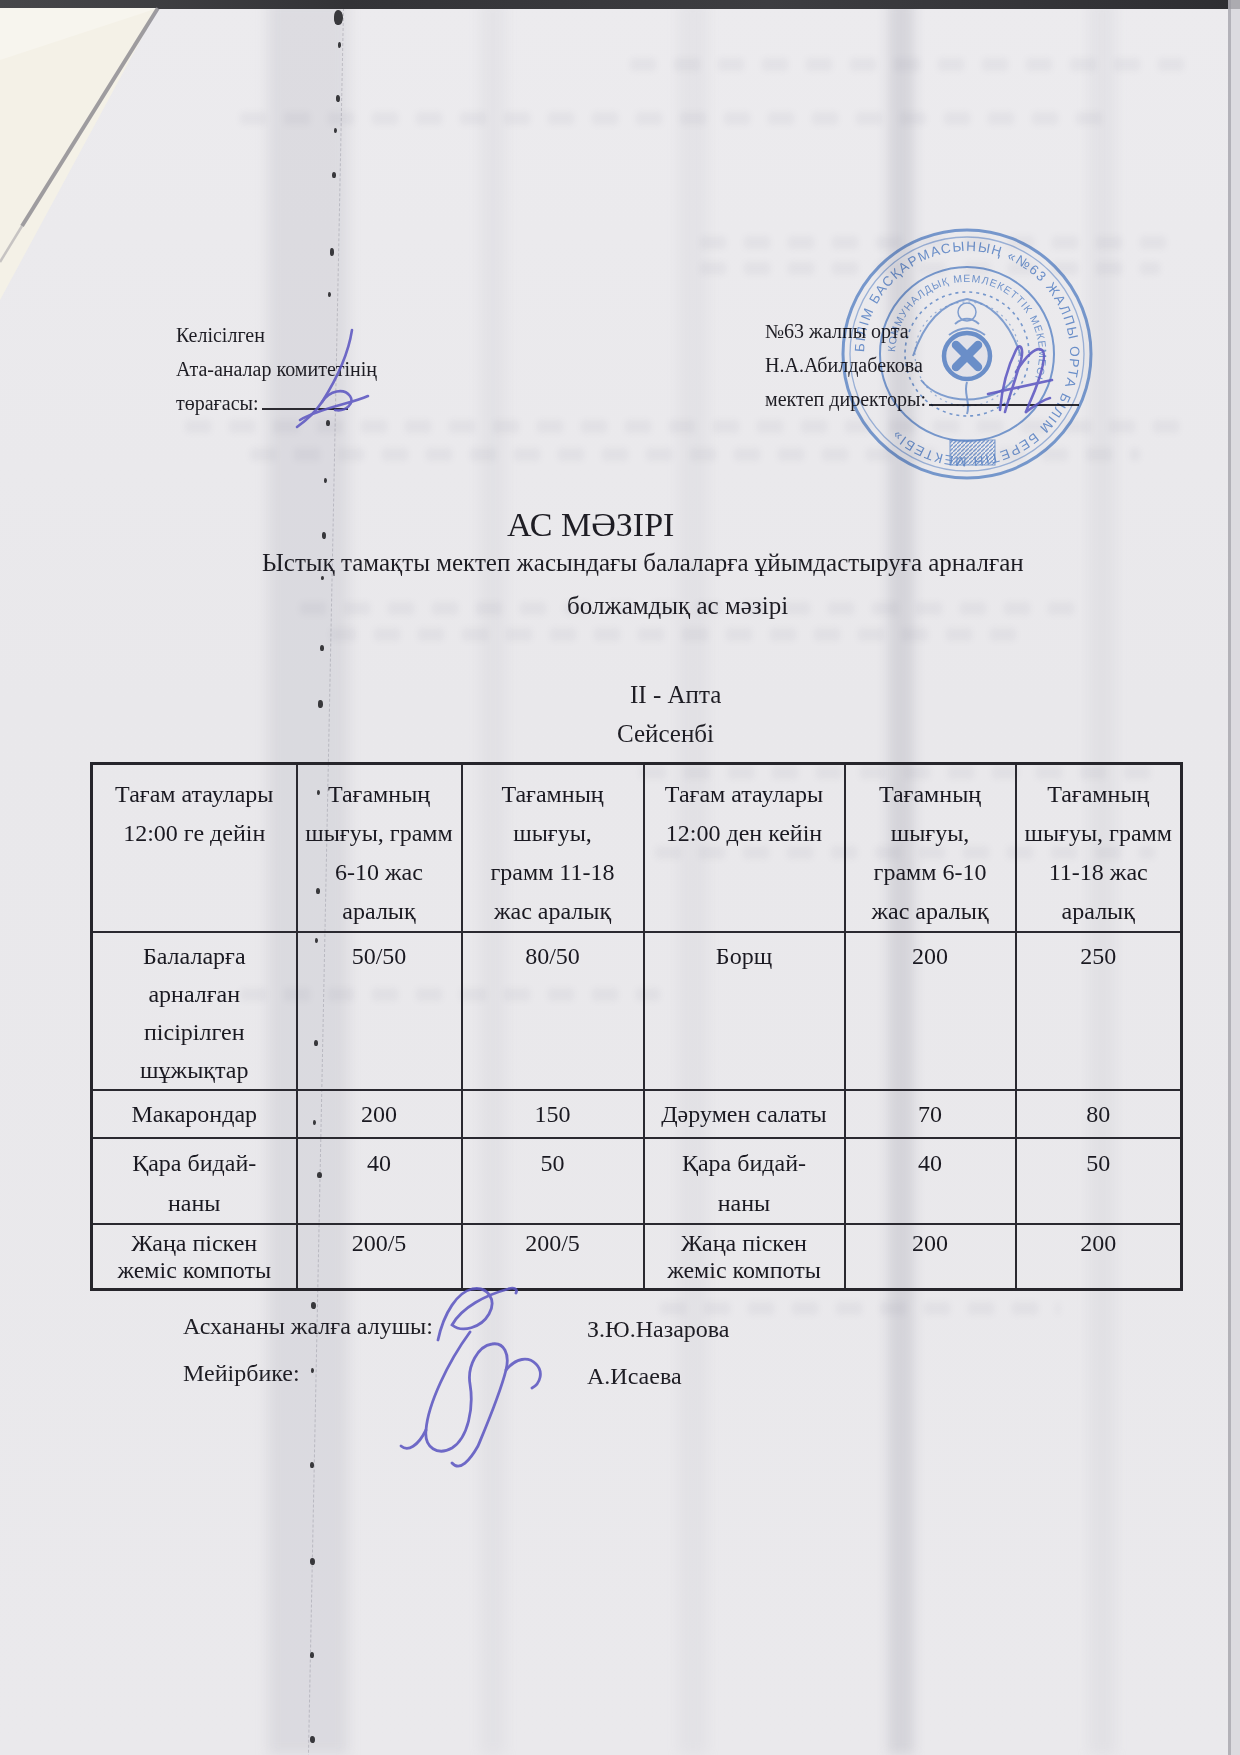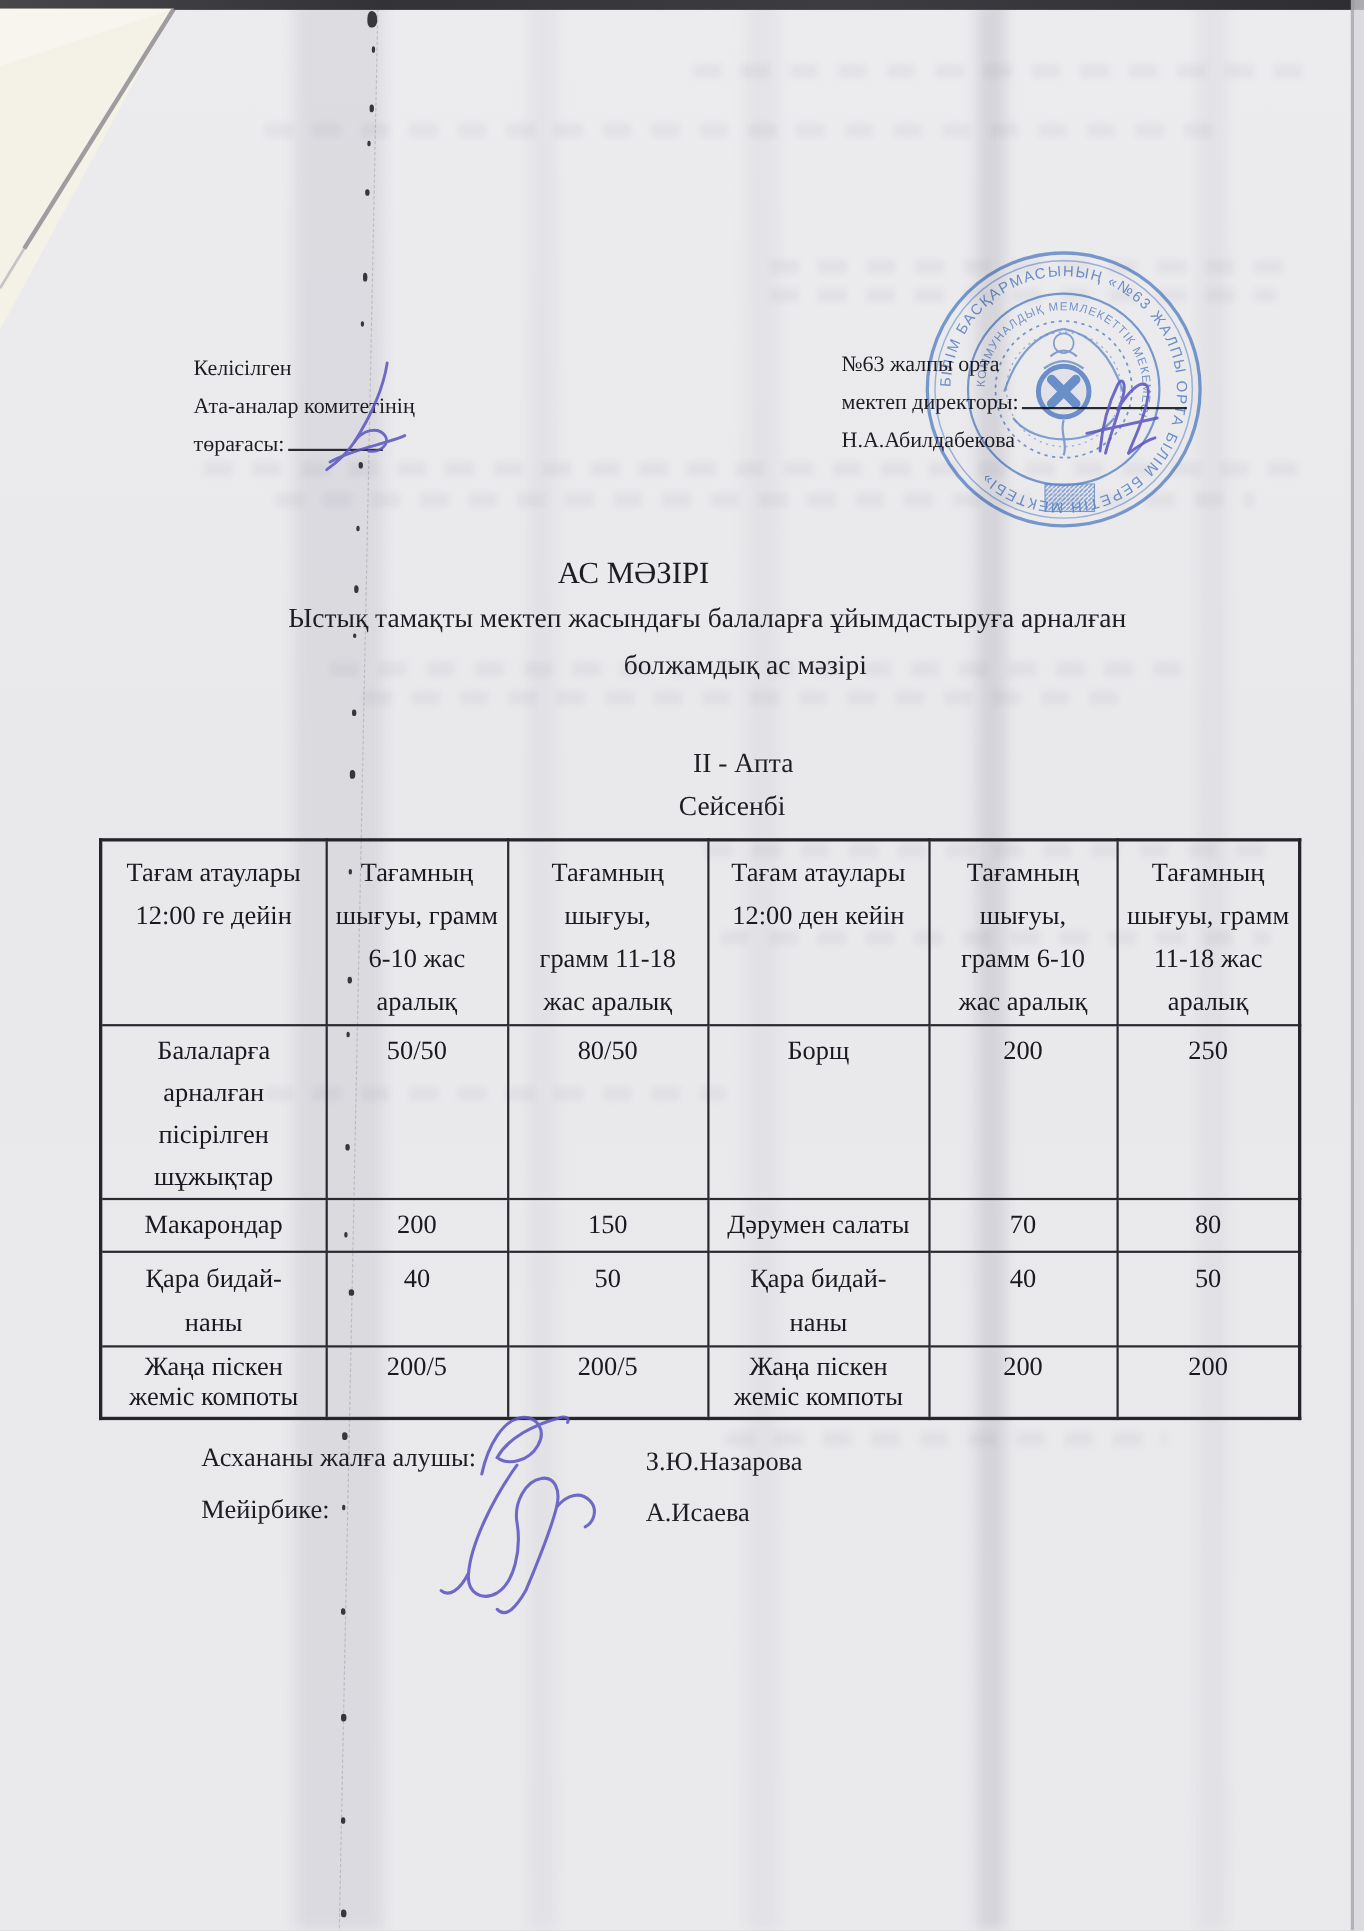--- a/index.html
+++ b/index.html
@@ -101,25 +101,25 @@
   <i class="edge-r2"></i>
 
   <div class="blk" style="left:176px;top:318px">
     <div>Келісілген</div>
     <div>Ата-аналар комитетінің</div>
     <div><span>төрағасы:</span><span class="uline w86"></span></div>
   </div>
 
   <div class="blk" style="left:765px;top:314px">
     <div>№63 жалпы орта</div>
+    <div>Н.А.Абилдабекова</div>
     <div><span>мектеп директоры:</span><span class="uline w150"></span></div>
-    <div>Н.А.Абилдабекова</div>
   </div>
 
-  <span class="cline" style="left:507px;top:506px;font-size:28px">АС МӘЗІРІ</span>
+  <span class="cline" style="left:507px;top:506px;font-size:34px">АС МӘЗІРІ</span>
   <span class="cline" style="left:262px;top:549px">Ыстық тамақты мектеп жасындағы балаларға ұйымдастыруға арналған</span>
   <span class="cline" style="left:567px;top:592px">болжамдық ас мәзірі</span>
   <span class="cline" style="left:630px;top:681px">II - Апта</span>
   <span class="cline" style="left:617px;top:720px">Сейсенбі</span>
 
   <table class="menu">
     <colgroup>
       <col style="width:205px">
         <col style="width:165px">
         <col style="width:182px">

